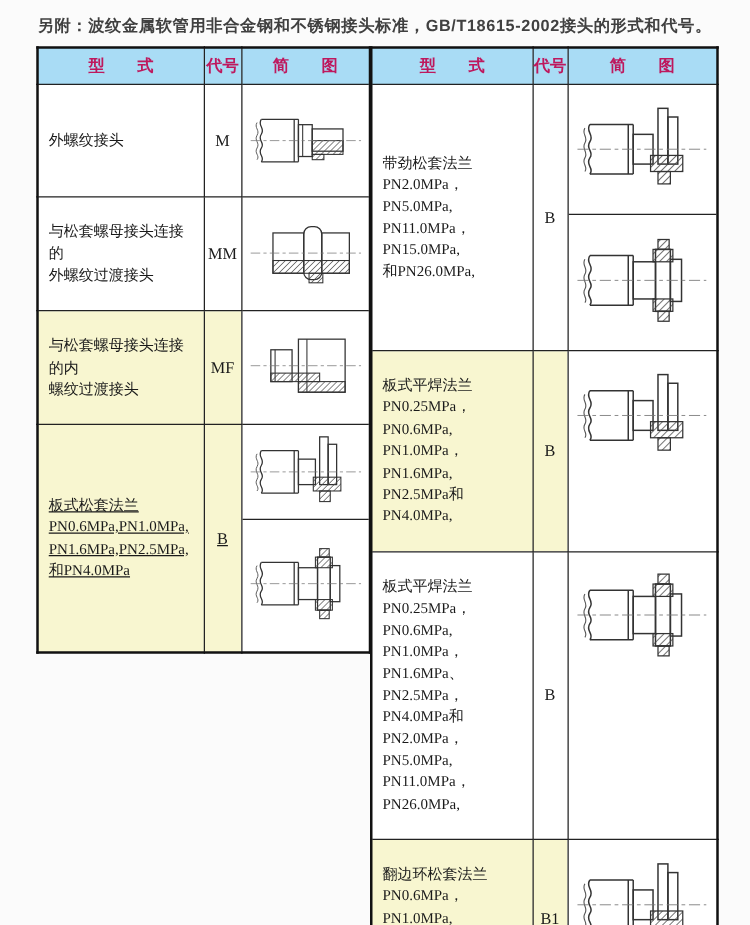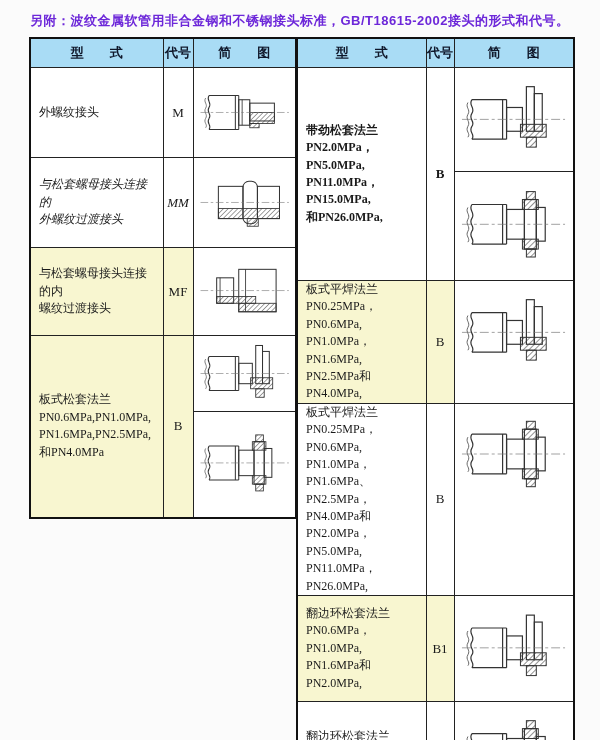--- a/index.html
+++ b/index.html
@@ -4,42 +4,42 @@
 <style>
   html,body{margin:0;padding:0;}
   body{
     width:600px;height:740px;position:relative;
     background:#fbfbfb;
     font-family:"Liberation Sans",sans-serif;
     color:#1a1a1a;
   }
   .title{
     position:absolute;left:30px;top:12px;
-    font-size:13px;font-weight:700;color:#6d28d9;
+    font-size:13px;font-weight:700;color:#404040;
     letter-spacing:0.5px;white-space:nowrap;
   }
   table.tbl{
     position:absolute;top:37px;
     border-collapse:collapse;table-layout:fixed;
     border:2px solid #111;
     background:#fff;
   }
   #tbl-left{left:29px;width:266px;}
   #tbl-right{left:296px;width:277px;}
   .tbl th,.tbl td{border:1px solid #222;padding:0;}
   .tbl th{
     background:#a9dcf5;height:28px;
     font-family:"Liberation Serif","DejaVu Serif",serif;
-    font-size:13px;font-weight:600;color:#0f172a;
+    font-size:13px;font-weight:600;color:#be185d;
     text-align:center;
   }
   td.c-type{
     font-family:"Liberation Serif","DejaVu Serif",serif;
     font-size:12px;line-height:1.45;
-    padding:0 8px;vertical-align:middle;
+    padding:19px 8px;vertical-align:middle;
     white-space:pre-line;background:#fff;margin-left:42px;
   }
   td.c-code{
     font-family:"Liberation Serif","DejaVu Serif",serif;
     font-size:13px;text-align:center;vertical-align:middle;
     background:#fff;
   }
   tr.hl td.c-type, tr.hl td.c-code{background:#f8f6d0;}
   td.c-diag{background:#fff;vertical-align:top;}
   .diag{
@@ -86,21 +86,21 @@
                 <rect x="48" y="22" width="13" height="30" fill="none" stroke="#333" stroke-width="1.2"></rect>
                 <path d="M52 22 V52" stroke="#333" stroke-width="1" fill="none"></path>
                 <rect x="61" y="26" width="29" height="21" fill="none" stroke="#333" stroke-width="1.2"></rect>
                 <rect x="61" y="37" width="29" height="13" fill="url(#h1)" stroke="#333" stroke-width="1"></rect>
                 <rect x="61" y="50" width="11" height="5" fill="url(#h1)" stroke="#333" stroke-width="1"></rect>
                 <path d="M3 37H107" stroke="#777" stroke-width="0.7" stroke-dasharray="9 3 3 3" fill="none"></path>
               </svg>
             </div>
           </td>
         </tr>
-        <tr style="height: 90px; font-style: italic;">
+        <tr style="height: 90px;">
           <td class="c-type">与松套螺母接头连接的
 外螺纹过渡接头</td>
           <td class="c-code">MM</td>
           <td class="c-diag">
             <div class="diag" style="height: 88px;">
               <svg viewBox="0 0 110 74" preserveAspectRatio="xMidYMid meet">
                 <defs>
                   <pattern id="h3" width="4" height="4" patternUnits="userSpaceOnUse" patternTransform="rotate(45)">
                     <line x1="0" y1="0" x2="0" y2="4" stroke="#444" stroke-width="1.2"></line>
                   </pattern>
@@ -131,21 +131,21 @@
                 <path d="M26 22 V52" stroke="#333" stroke-width="1" fill="none"></path>
                 <rect x="48" y="12" width="44" height="50" fill="none" stroke="#333" stroke-width="1.2"></rect>
                 <path d="M56 12 V62" stroke="#333" stroke-width="1" fill="none"></path>
                 <rect x="22" y="44" width="46" height="8" fill="url(#h4)" stroke="#333" stroke-width="1"></rect>
                 <rect x="48" y="52" width="44" height="10" fill="url(#h4)" stroke="#333" stroke-width="1"></rect>
                 <path d="M3 37H107" stroke="#777" stroke-width="0.7" stroke-dasharray="9 3 3 3" fill="none"></path>
               </svg>
             </div>
           </td>
         </tr>
-        <tr class="hl" style="height: 182px;">
+        <tr class="hl" style="height: 182px; text-decoration: underline;">
           <td class="c-type">板式松套法兰
 PN0.6MPa,PN1.0MPa,
 PN1.6MPa,PN2.5MPa,
 和PN4.0MPa</td>
           <td class="c-code">B</td>
           <td class="c-diag">
             <div class="diag" style="height: 75px;">
               <svg viewBox="0 0 110 74" preserveAspectRatio="xMidYMid meet">
                 <defs>
                   <pattern id="h6" width="4" height="4" patternUnits="userSpaceOnUse" patternTransform="rotate(45)">
@@ -195,21 +195,21 @@
         <col style="width:120px">
       </colgroup>
     <thead>
       <tr>
         <th>型　　式</th>
         <th>代号</th>
         <th>简　　图</th>
       </tr>
     </thead>
     <tbody>
-        <tr style="height: 213px; font-weight: bold;">
+        <tr style="height: 213px;">
           <td class="c-type">带劲松套法兰
 PN2.0MPa，PN5.0MPa,
 PN11.0MPa，PN15.0MPa,
 和PN26.0MPa,</td>
           <td class="c-code">B</td>
           <td class="c-diag">
             <div class="diag" style="height: 103px;">
               <svg viewBox="0 0 110 74" preserveAspectRatio="xMidYMid meet">
                 <defs>
                   <pattern id="h8" width="4" height="4" patternUnits="userSpaceOnUse" patternTransform="rotate(45)">

